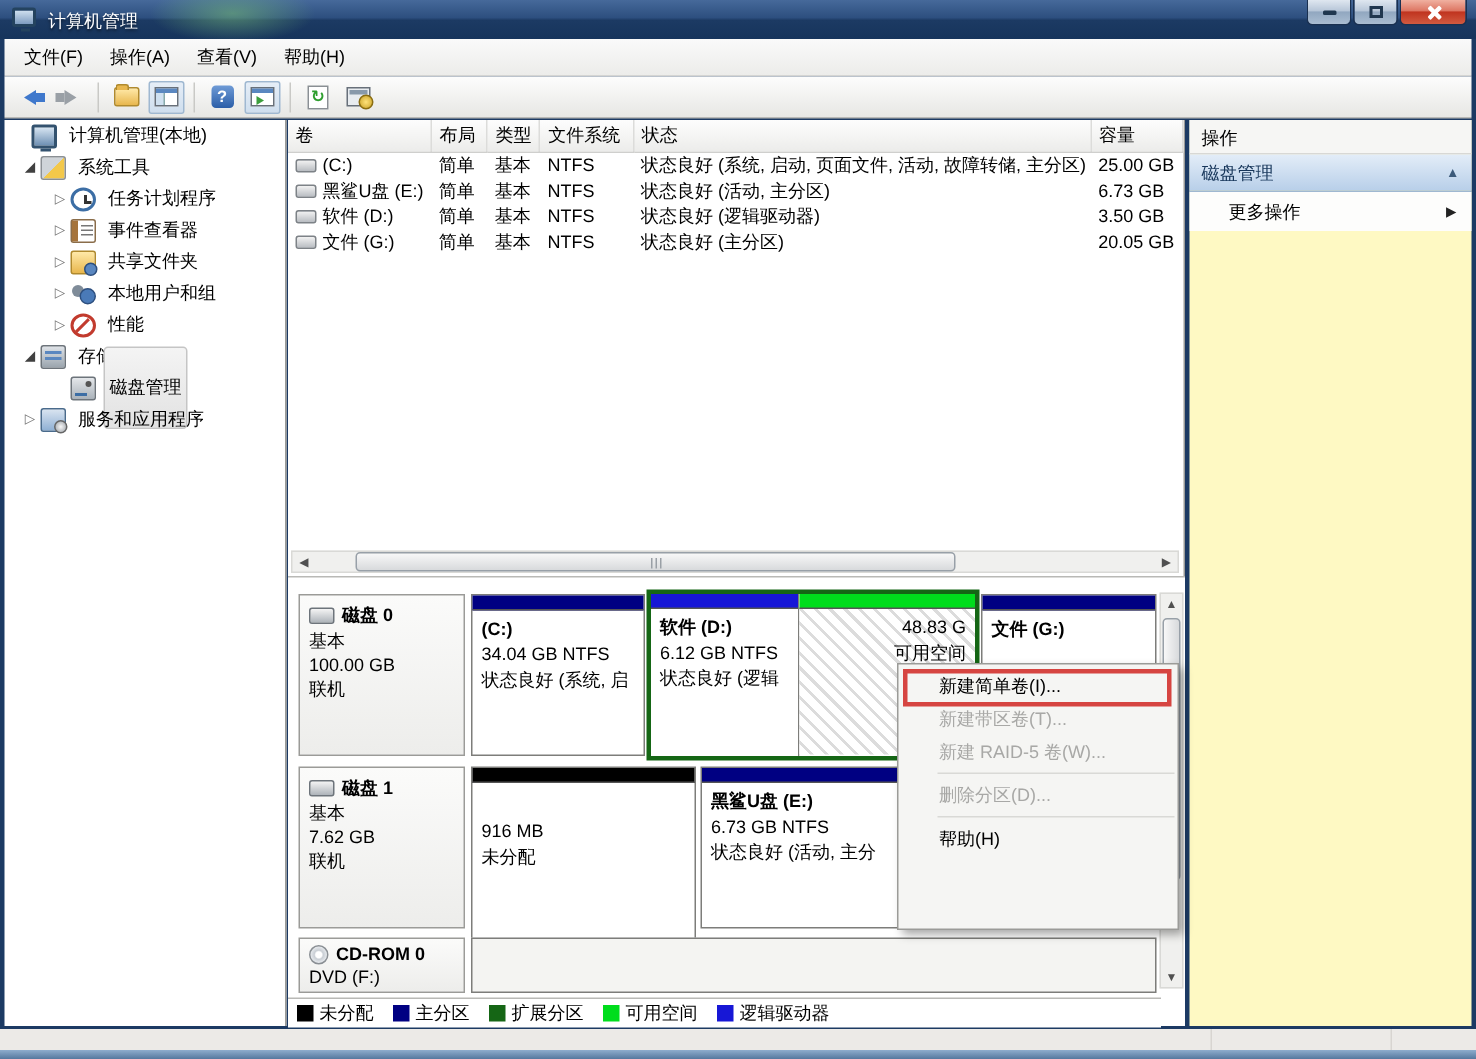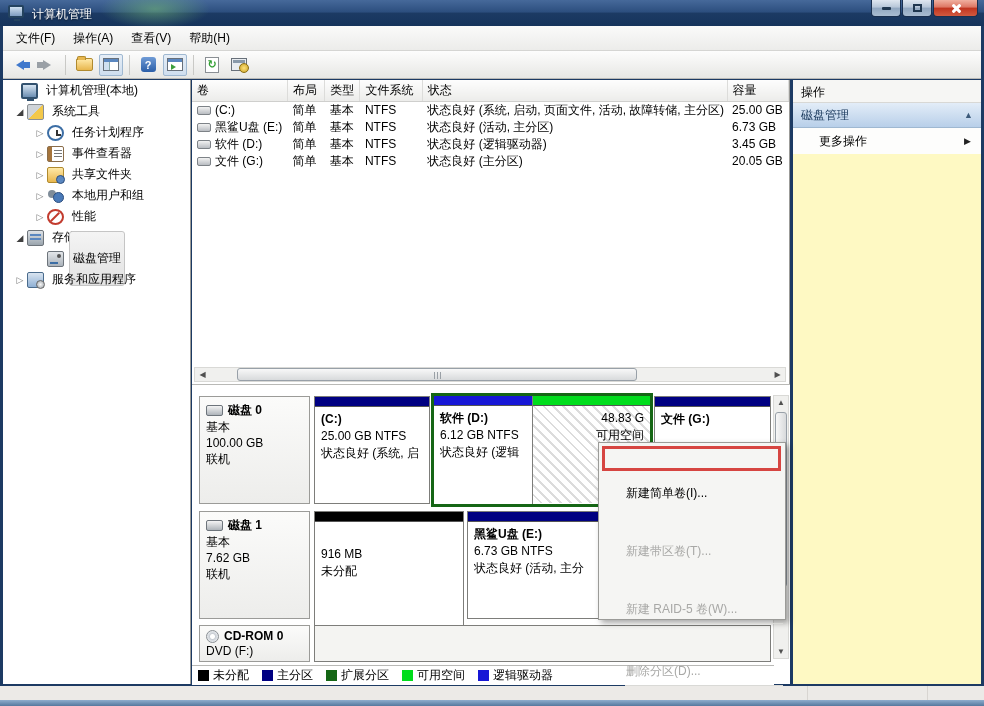--- a/index.html
+++ b/index.html
@@ -170,21 +170,21 @@
   #actions-header { height:23px; padding:4px 8px; border-bottom:1px solid #d8d8d5; background:#f6f6f4; }
   #actions-section { height:25px; background:linear-gradient(#e3edf8,#b8cfe9); border-bottom:1px solid #9fb8d1;
     display:flex; align-items:center; padding:0 8px; color:#17365a; }
   #actions-section .chev { margin-left:auto; font-size:9px; color:#3c5a7a; }
   #more-actions { height:26px; display:flex; align-items:center; padding:0 10px 0 26px; background:#fdfdfc; }
   #more-actions .chev { margin-left:auto; font-size:9px; color:#222; }
 
   
   #ctx-menu { position:absolute; left:598px; top:442px; width:188px; height:178px;
     background:#f5f5f3; border:1px solid #9b9b98; box-shadow:3px 3px 6px rgba(0,0,0,.35); z-index:50; padding-top:3px; }
-  .ctx-item { height:22px; line-height:22px; padding-left:27px; white-space:nowrap; position:relative;margin-top:36px; }
+  .ctx-item { height:22px; line-height:22px; padding-left:27px; white-space:nowrap; position:relative; }
   .ctx-item.disabled { color:#a8a8a6; }
   .ctx-sep { height:1px; background:#d9d9d6; margin:3px 2px 3px 26px; }
   #red-highlight { position:absolute; left:3px; top:3px; width:179px; height:25px;
     border:3px solid #d64541; z-index:5; }
 
   
   #desktop-strip { position:absolute; left:0; top:686px; width:984px; height:14px; background:#eceae7; }
   #desktop-strip .dsep { position:absolute; top:0; width:1px; height:14px; background:#d8d5d1; }
   #taskbar-edge { position:absolute; left:0; top:700px; width:984px; height:6px;
     background:linear-gradient(#8fadcd,#55789e); }
@@ -338,21 +338,21 @@
           <td>NTFS</td>
           <td>状态良好 (活动, 主分区)</td>
           <td>6.73 GB</td>
         </tr>
         <tr>
           <td><span class="vol-ic"></span><span>软件 (D:)</span></td>
           <td>简单</td>
           <td>基本</td>
           <td>NTFS</td>
           <td>状态良好 (逻辑驱动器)</td>
-          <td>3.45 GB</td>
+          <td>3.50 GB</td>
         </tr>
         <tr>
           <td><span class="vol-ic"></span><span>文件 (G:)</span></td>
           <td>简单</td>
           <td>基本</td>
           <td>NTFS</td>
           <td>状态良好 (主分区)</td>
           <td>20.05 GB</td>
         </tr>
       </tbody>
@@ -369,21 +369,21 @@
         <div class="dlabel" style="top:11px;height:108px">
           <div class="dname"><span class="drive-ic"></span><span>磁盘 0</span></div>
           <div class="dline">基本</div>
           <div class="dline">100.00 GB</div>
           <div class="dline">联机</div>
         </div>
         <div class="pb" style="left:122px;top:11px;width:116px;height:108px">
           <div class="pb-bar" title="(C:)" style="background: rgb(0, 0, 130);"></div>
           <div class="pb-body">
             <div class="l1">(C:)</div>
-            <div class="l2">25.00 GB NTFS</div>
+            <div class="l2">34.04 GB NTFS</div>
             <div class="l3">状态良好 (系统, 启</div>
           </div>
         </div>
         <div class="ext-group" style="left:239px;top:8px;width:222px;height:114px">
           <div class="pb" style="width:99px;height:100%">
             <div class="pb-bar" style="background: rgb(23, 23, 214);"></div>
             <div class="pb-body">
               <div class="l1">软件  (D:)</div>
               <div class="l2">6.12 GB NTFS</div>
               <div class="l3">状态良好 (逻辑</div>

